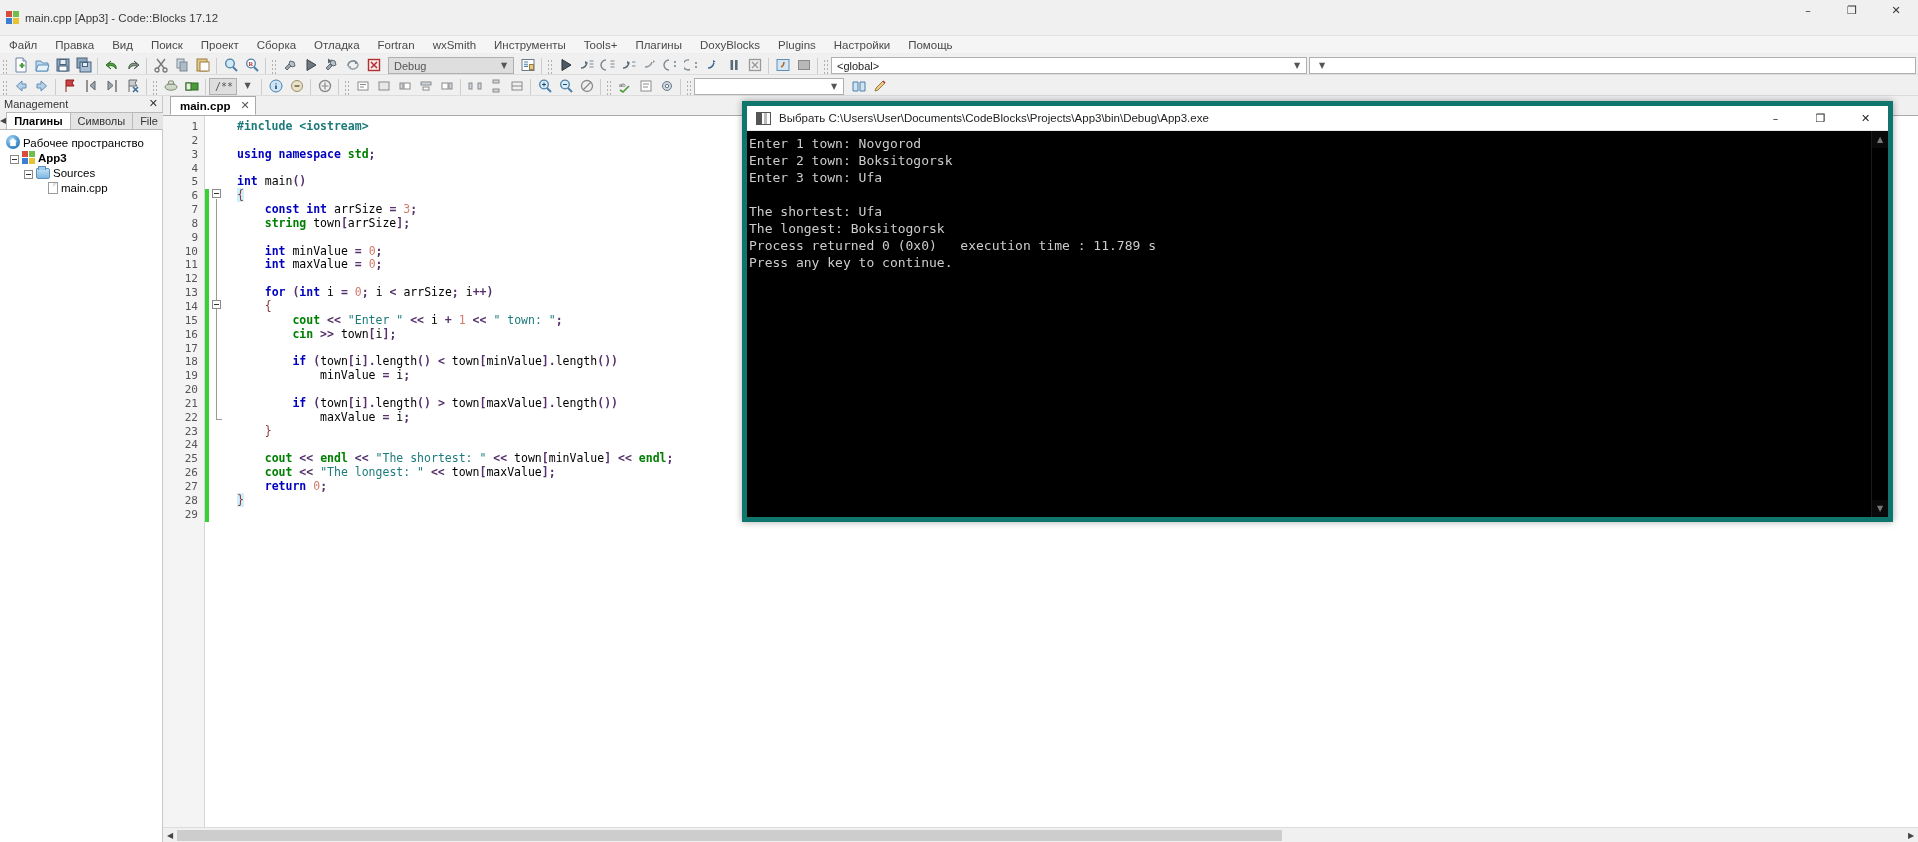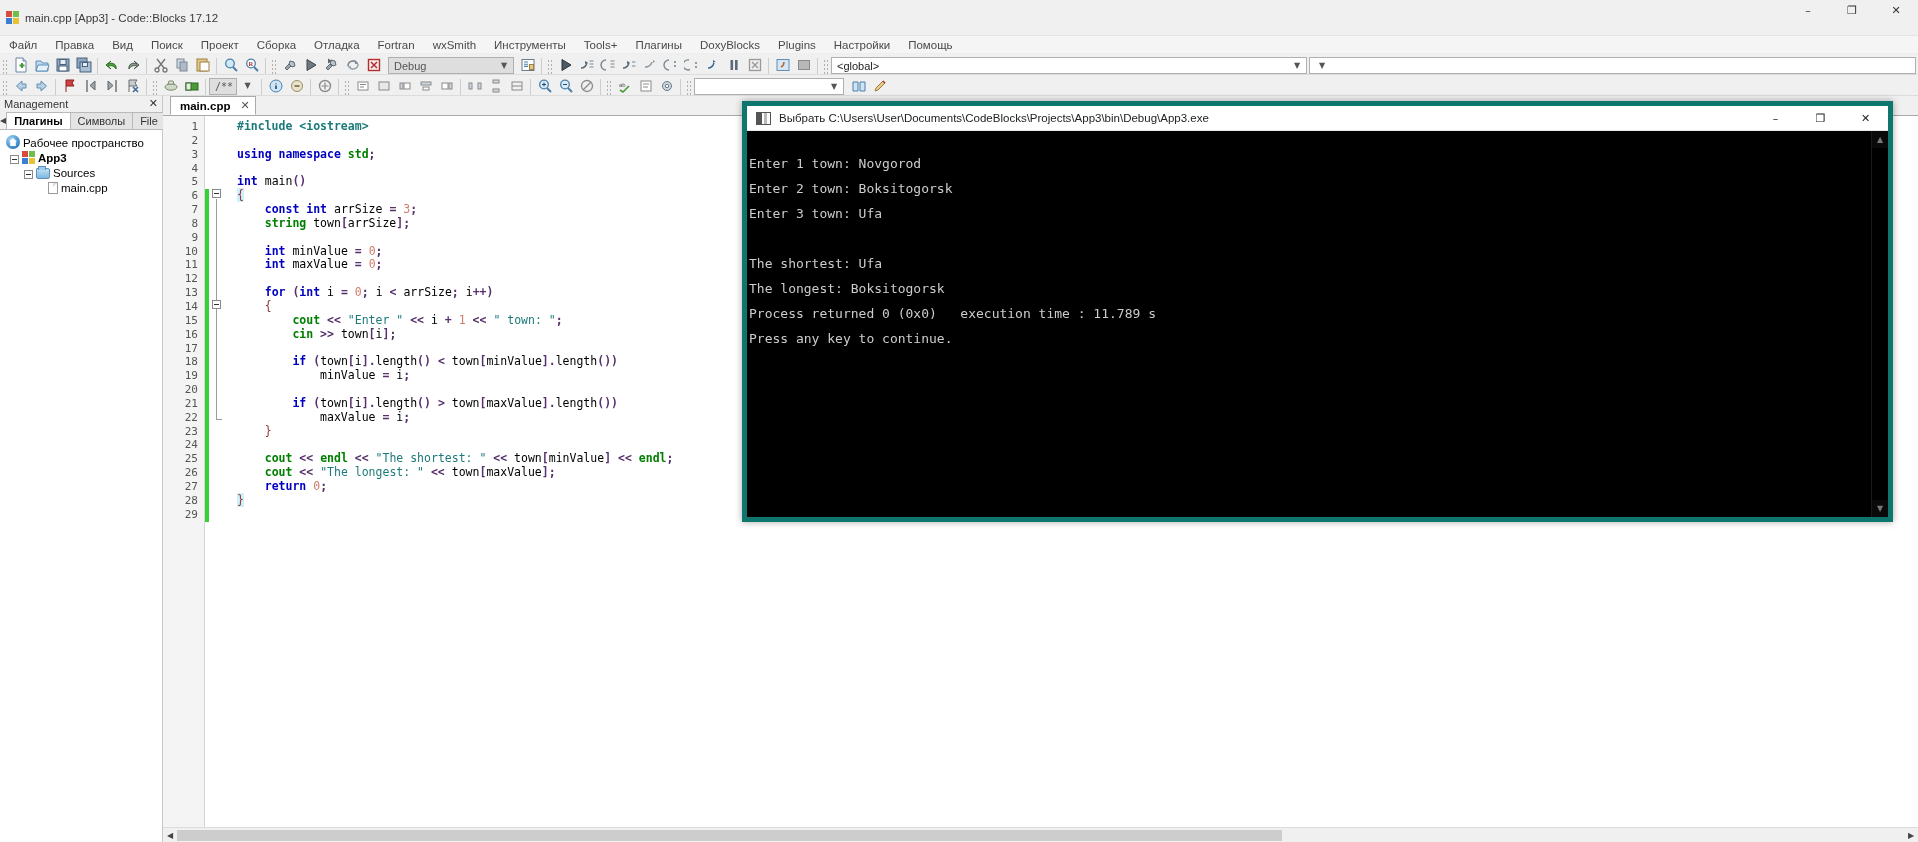--- a/index.html
+++ b/index.html
@@ -405,26 +405,26 @@
     font-family: "DejaVu Sans", sans-serif;
   }
   #console-body {
     flex: 1;
     display: flex;
     position: relative;
     overflow: hidden;
   }
   #console-text {
     flex: 1;
-    padding: 20px 0 0 2px;
+    padding: 4px 0 0 2px;
     font-family: "DejaVu Sans Mono", monospace;
     font-size: 13px;
     color: #cccccc;
     white-space: pre;
-    line-height: 25px;
+    line-height: 17px;
   }
   #console-scroll {
     width: 17px; flex: none;
     background: #000;
     display: flex; flex-direction: column;
     border-left: 1px solid #1a1a1a;
   }
   .cs-arrow {
     height: 17px; flex: none;
     display:flex;align-items:center;justify-content:center;

